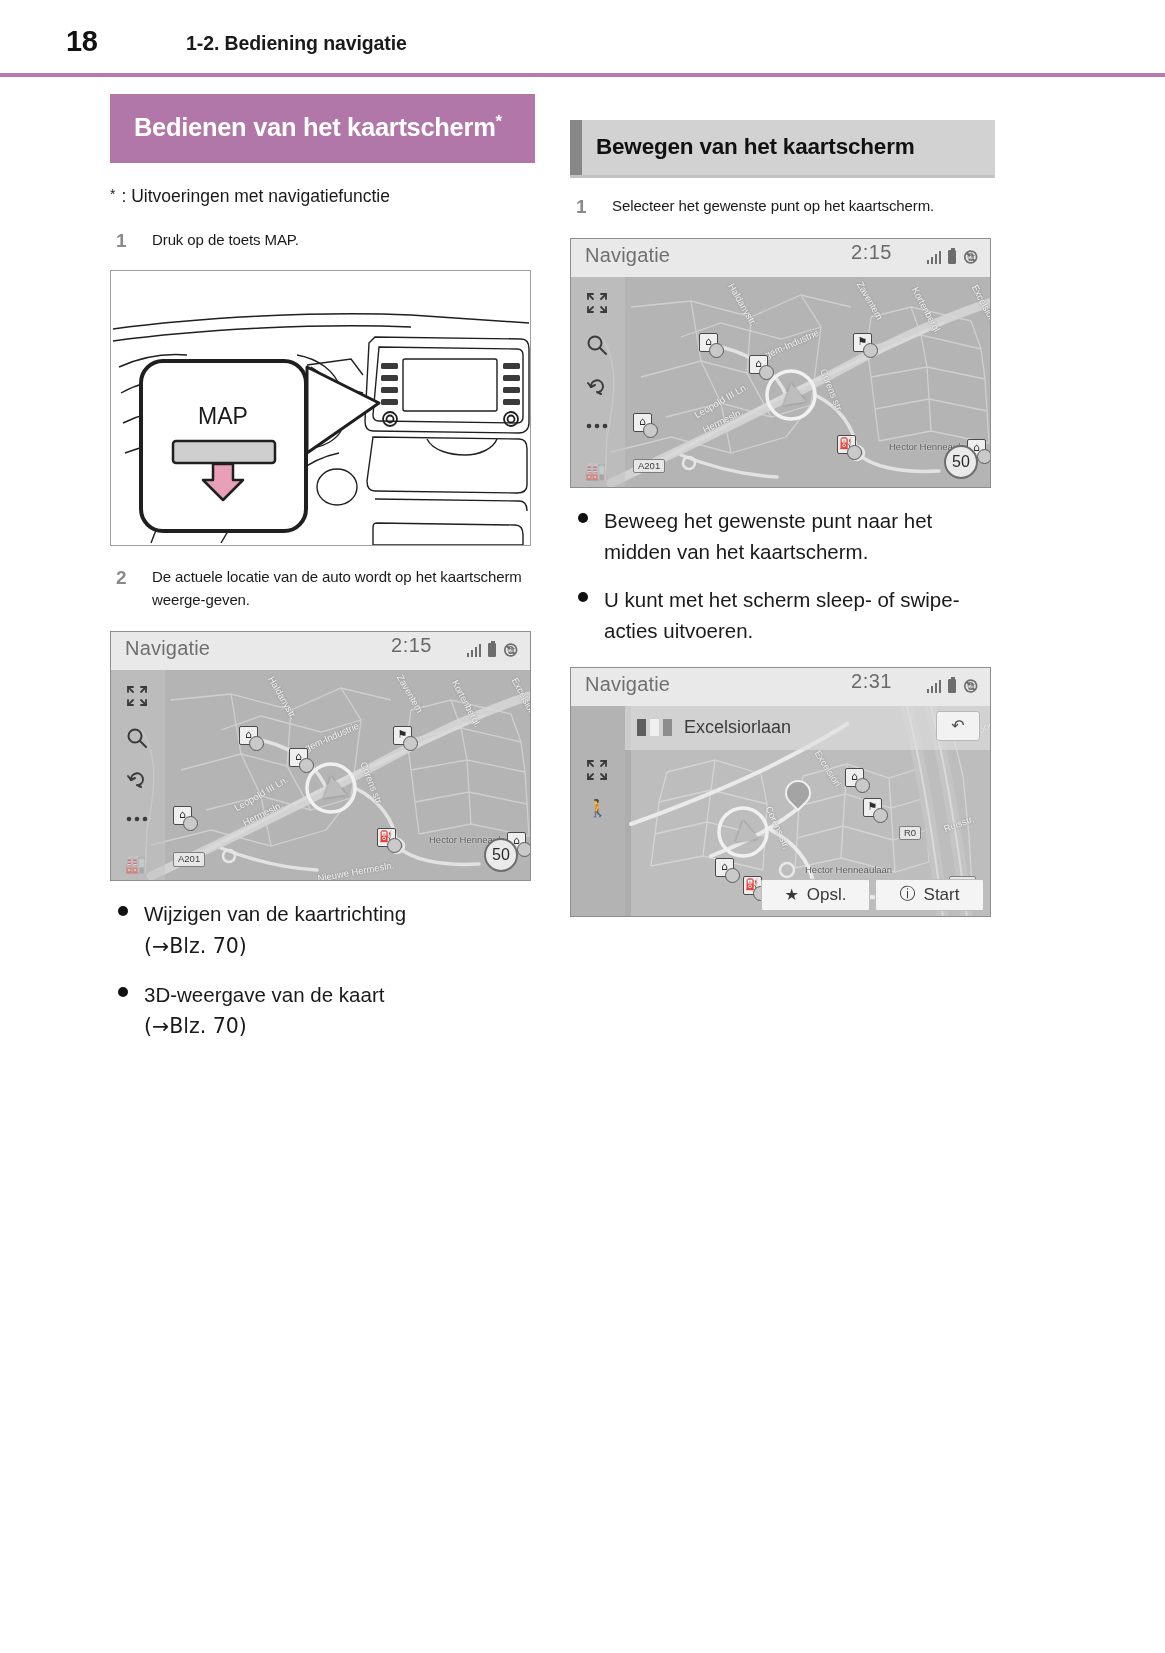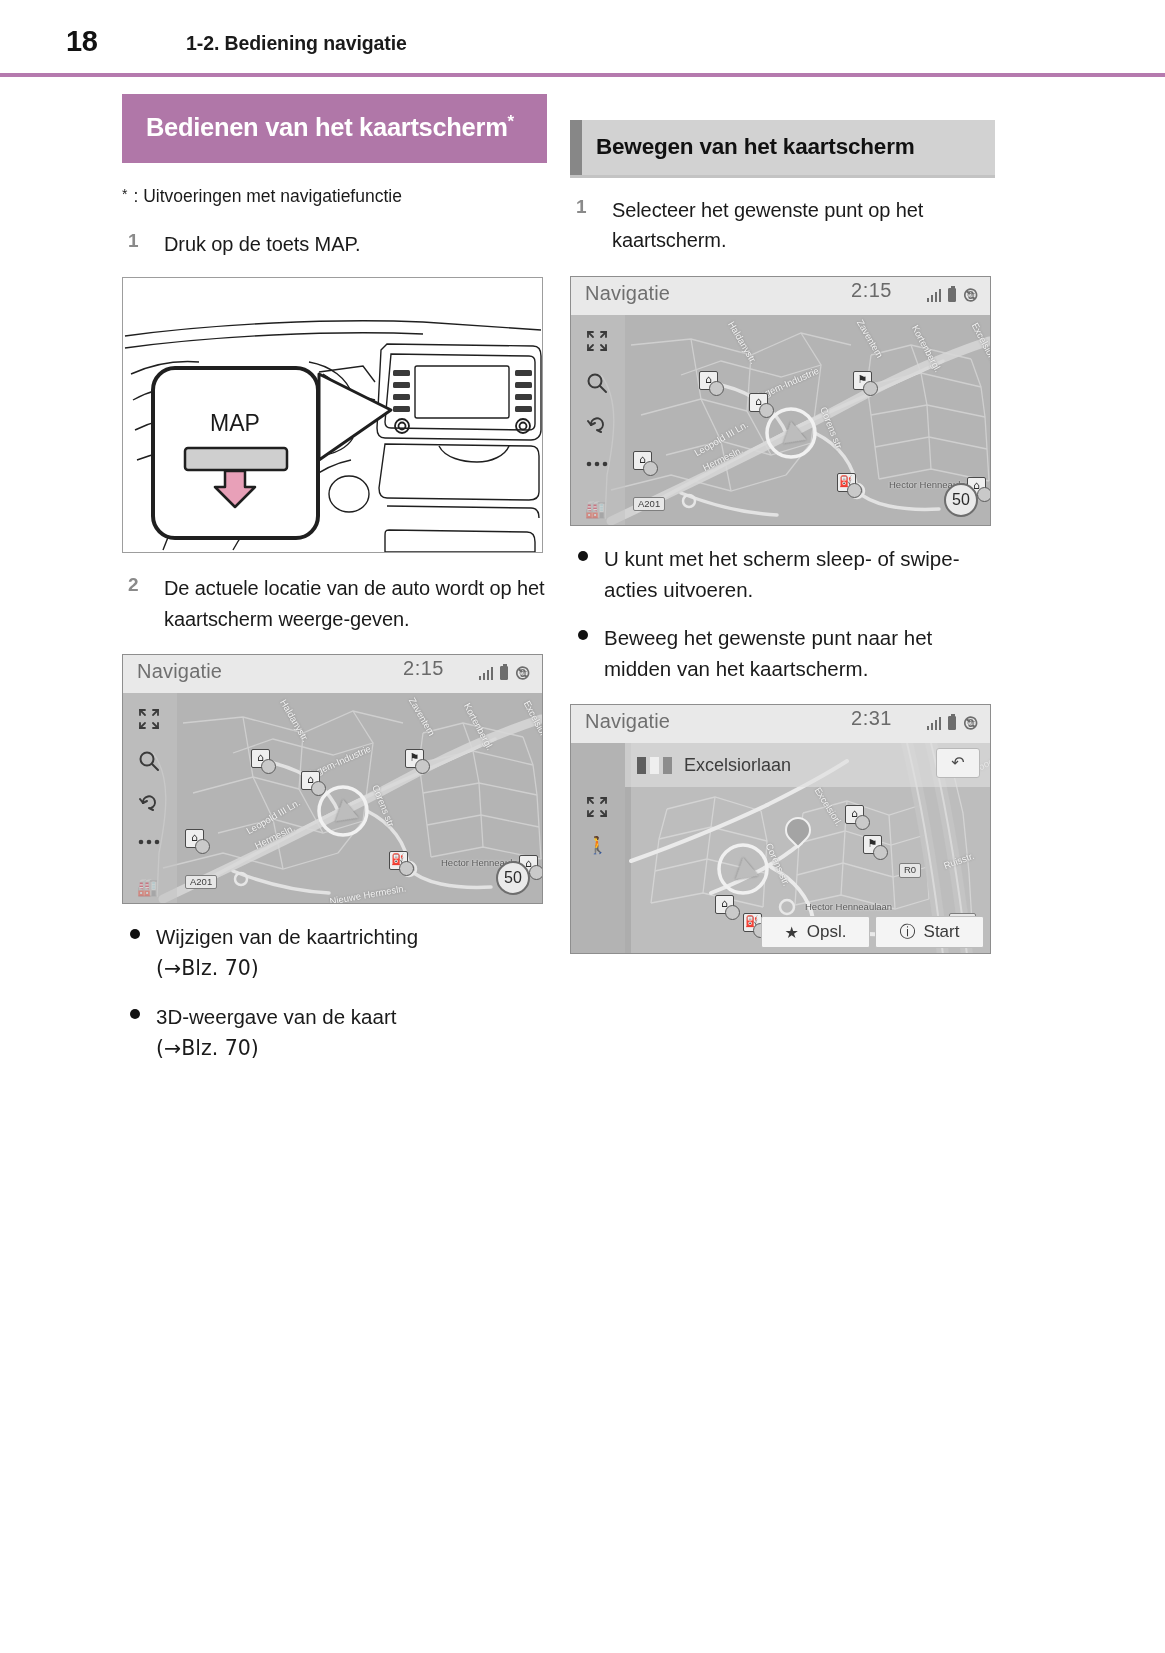--- a/index.html
+++ b/index.html
@@ -21,21 +21,21 @@
   .hdr-title {
     position: absolute; left: 186px; top: 32px;
     font-size: 19.5px; font-weight: bold; color: #1a1a1a; letter-spacing: -0.1px;
   }
   .hdr-rule {
     position: absolute; left: 0; top: 73px; width: 1165px; height: 4px;
     background: #b57aae;
   }
 
   
-  .col-left  { position: absolute; left: 122px;  top: 94px; width: 425px; }
+  .col-left  { position: absolute; left: 110px;  top: 94px; width: 425px; }
   .col-right { position: absolute; left: 570px;  top: 94px; width: 425px; }
 
   
   .purple-title {
     background: #b077a8; color: #ffffff;
     padding: 17px 22px 19px 24px;
     font-size: 25.5px; font-weight: bold; line-height: 1.30;
     letter-spacing: -0.3px;
   }
   .purple-title .sup { font-size: 17px; vertical-align: super; line-height: 0; }
@@ -62,21 +62,21 @@
   }
   .gray-head.one-line { padding-top: 12px; padding-bottom: 13px; }
 
   
   .step { display: flex; margin-top: 20px; }
   .step-num {
     width: 42px; flex: 0 0 42px;
     font-size: 19px; font-weight: bold; color: #8a8a8a;
     padding-left: 6px; padding-top: 1px;
   }
-  .step-txt { font-size: 20px; line-height: 1.52; letter-spacing: -0.1px; }
+  .step-txt { font-size: 15px; line-height: 1.52; letter-spacing: -0.1px; }
 
   
   .body-p { margin-top: 18px; font-size: 20.5px; line-height: 1.52; }
 
   
   .bul { display: flex; margin-top: 17px; }
   .bul-dot {
     width: 34px; flex: 0 0 34px; padding-left: 8px; padding-top: 8px;
   }
   .bul-dot i {
@@ -605,27 +605,27 @@
         <div class="shield" style="left:62px;top:182px">A201</div>
         <div class="road-ic">🏭</div>
         <div class="speed-badge">50</div>
       </div>
     </div>
 
     <div class="bul">
       <div class="bul-dot">
           <i></i>
         </div>
-      <div class="bul-txt">U kunt met het scherm sleep- of swipe-acties uitvoeren.</div>
+      <div class="bul-txt">Beweeg het gewenste punt naar het midden van het kaartscherm.</div>
     </div>
     <div class="bul">
       <div class="bul-dot">
           <i></i>
         </div>
-      <div class="bul-txt">Beweeg het gewenste punt naar het midden van het kaartscherm.</div>
+      <div class="bul-txt">U kunt met het scherm sleep- of swipe-acties uitvoeren.</div>
     </div>
 
     <div class="navshot big">
       <div class="nav-bar">
         <div class="nav-bar-title">Navigatie</div>
         <div class="nav-bar-time">2:31</div>
         <div class="nav-bar-icons">
           <span class="ic-signal">
               <i></i>
               <i></i>

